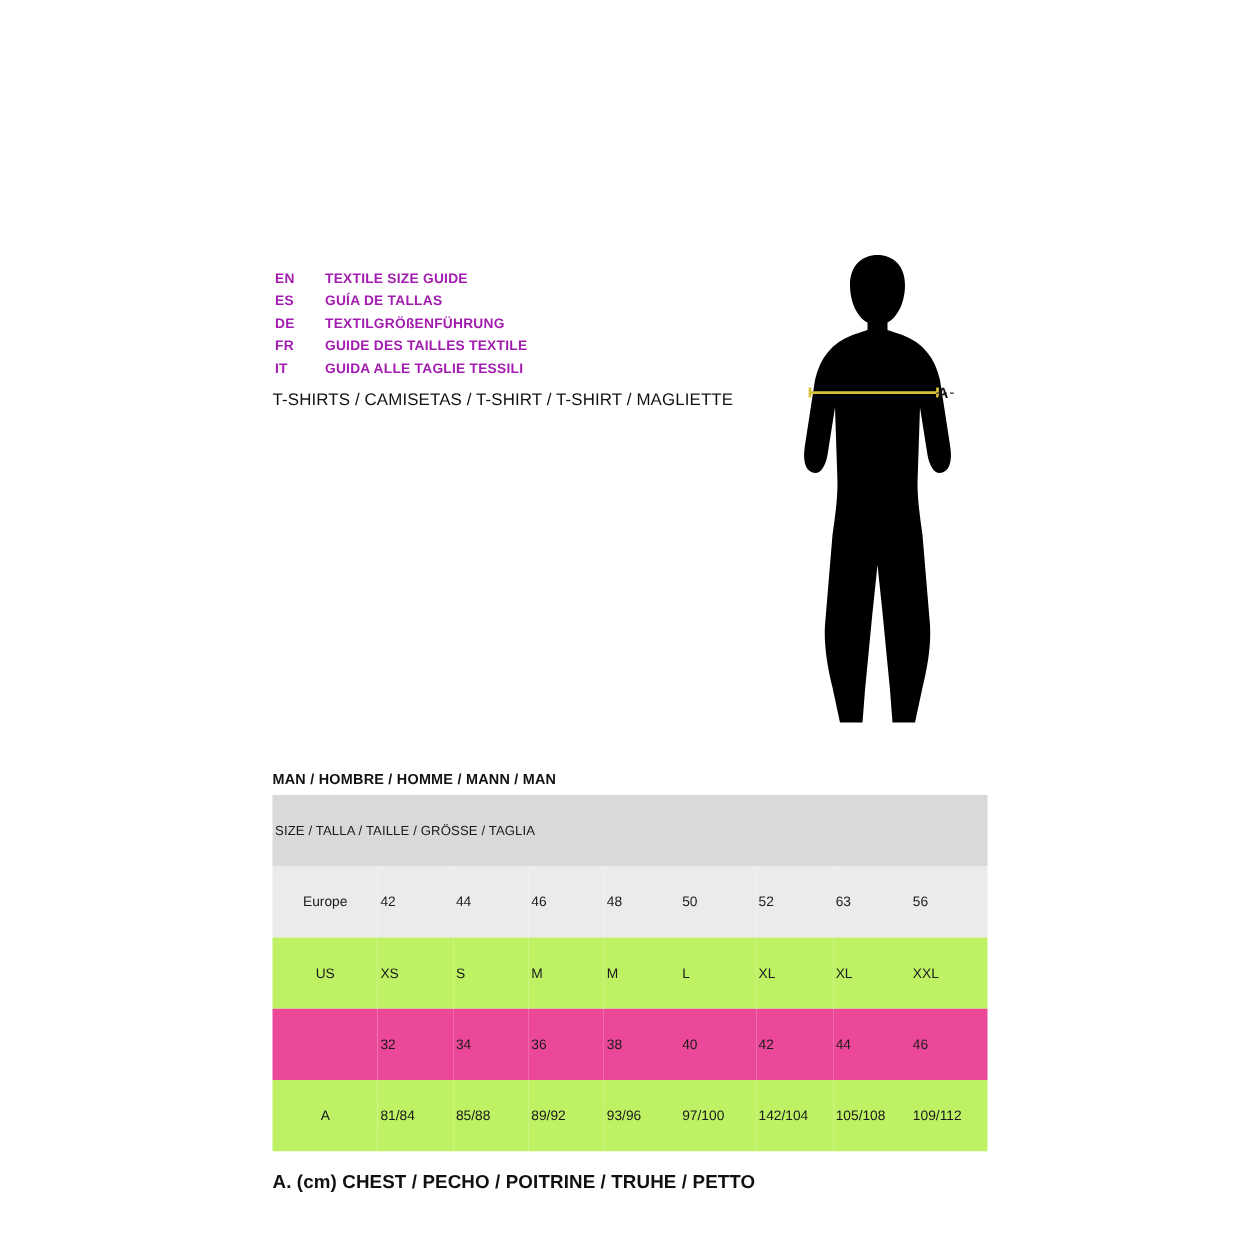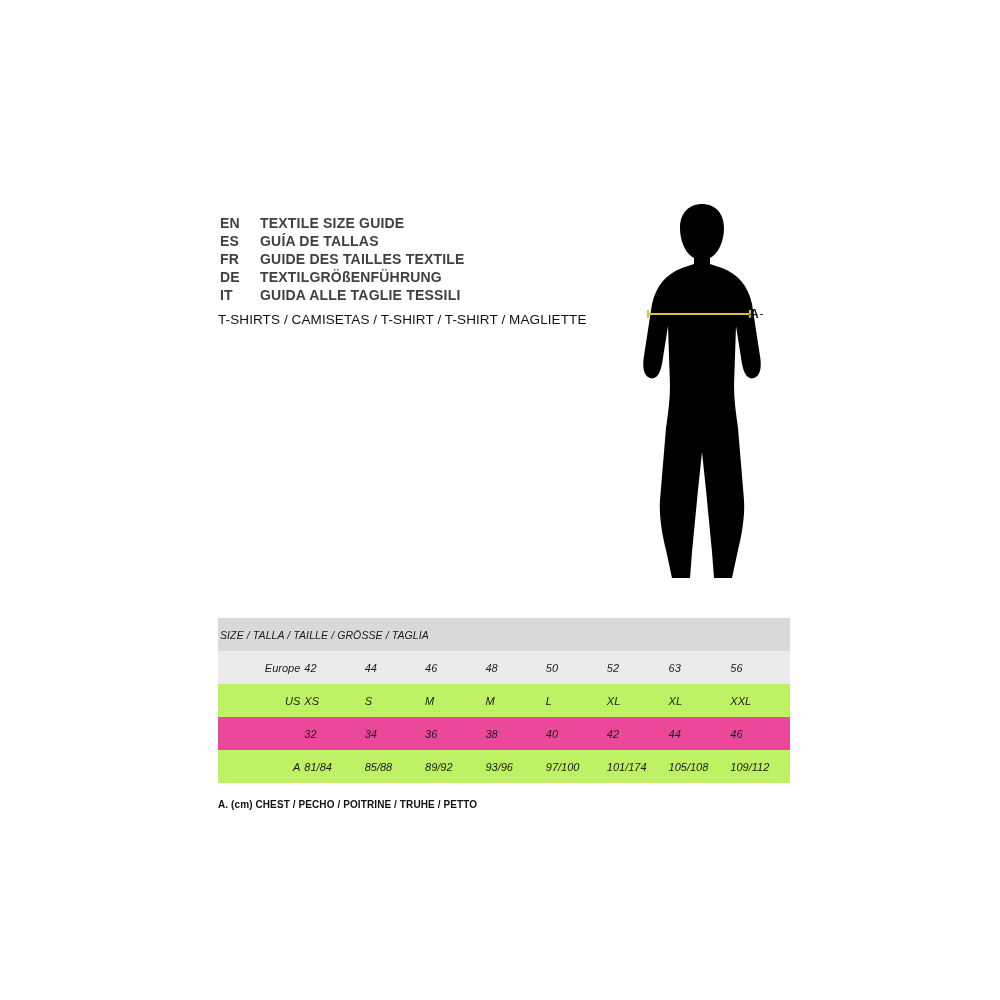--- a/index.html
+++ b/index.html
@@ -21,24 +21,24 @@
     position: absolute;
     left: 220px;
     top: 214px;
     width: 420px;
   }
   .lang-row {
     display: flex;
     align-items: flex-start;
     height: 18px;
     line-height: 18px;
-    font-size: 14px;
+    font-size: 11px;
     font-weight: bold;
     letter-spacing: 0.2px;
-    color: #404040;
+    color: #a21caf;
   }
   .lang-code {
     width: 40px;
     flex: 0 0 40px;
   }
   .lang-text {
     flex: 1;
   }
 
   #product-lines {
@@ -98,23 +98,22 @@
     letter-spacing: 0.2px;
   }
   table.size-table {
     border-collapse: collapse;
     width: 572px;
     font-size: 11px;
     color: #1a1a1a;
   }
   table.size-table td {
     height: 33px;
-    padding: 0 2px;
+    padding: 12px 2px;
     vertical-align: middle;
-    font-style: italic;
   }
   .row-head {
     background: #d9d9d9;
   }
   .row-head td {
     font-size: 10.5px;
     font-weight: normal;
     padding-left: 4px;
     letter-spacing: 0.1px;
   }
@@ -123,54 +122,54 @@
   }
   .row-plain {
     background: #bef264;
   }
   .row-grey {
     background: #ec4899;
   }
   td.label-cell {
     width: 86px;
     padding-left: 4px;
-    text-align: right;
+    text-align: center;
     font-size: 11px;
   }
   td.val-cell {
     width: 60px;
     font-size: 11px;
   }
   #footnote {
     margin-top: 16px;
-    font-size: 10px;
+    font-size: 15px;
     font-weight: bold;
     color: #111;
     letter-spacing: 0.1px;
   }
 </style>
 </head>
 <body>
 
 <div id="lang-block">
   <div class="lang-row">
     <span class="lang-code">EN</span>
     <span class="lang-text">TEXTILE SIZE GUIDE</span>
   </div>
   <div class="lang-row">
     <span class="lang-code">ES</span>
     <span class="lang-text">GUÍA DE TALLAS</span>
   </div>
   <div class="lang-row">
+    <span class="lang-code">DE</span>
+    <span class="lang-text">TEXTILGRÖßENFÜHRUNG</span>
+  </div>
+  <div class="lang-row">
     <span class="lang-code">FR</span>
     <span class="lang-text">GUIDE DES TAILLES TEXTILE</span>
-  </div>
-  <div class="lang-row">
-    <span class="lang-code">DE</span>
-    <span class="lang-text">TEXTILGRÖßENFÜHRUNG</span>
   </div>
   <div class="lang-row">
     <span class="lang-code">IT</span>
     <span class="lang-text">GUIDA ALLE TAGLIE TESSILI</span>
   </div>
 </div>
 
 <div id="product-lines">
   <div class="product-line">T-SHIRTS / CAMISETAS / T-SHIRT / T-SHIRT / MAGLIETTE</div>
 </div>
@@ -218,20 +217,21 @@
 
     <path d="M48,114 L150,114" stroke="#d8c23a" stroke-width="2.2" fill="none"></path>
     <path d="M48,110 L48,118" stroke="#d8c23a" stroke-width="2.2" fill="none"></path>
     <path d="M150,110 L150,118" stroke="#d8c23a" stroke-width="2.2" fill="none"></path>
   </svg>
 </div>
 <div id="measure-dashes"></div>
 <div id="measure-label">A</div>
 
 <div id="table-area">
+  <div id="man-header">MAN / HOMBRE / HOMME / MANN / MAN</div>
 
   <table class="size-table">
     <tbody>
       <tr class="row-head">
         <td colspan="9">SIZE / TALLA / TAILLE / GRÖSSE / TAGLIA</td>
       </tr>
 
       <tr class="row-alt">
         <td class="label-cell">Europe</td>
         <td class="val-cell">42</td>
@@ -268,21 +268,21 @@
         <td class="val-cell">46</td>
       </tr>
 
       <tr class="row-plain">
         <td class="label-cell">A</td>
         <td class="val-cell">81/84</td>
         <td class="val-cell">85/88</td>
         <td class="val-cell">89/92</td>
         <td class="val-cell">93/96</td>
         <td class="val-cell">97/100</td>
-        <td class="val-cell">101/174</td>
+        <td class="val-cell">142/104</td>
         <td class="val-cell">105/108</td>
         <td class="val-cell">109/112</td>
       </tr>
     </tbody>
   </table>
 
   <div id="footnote">A. (cm) CHEST / PECHO / POITRINE / TRUHE / PETTO</div>
 </div>
 
 </body></html>

